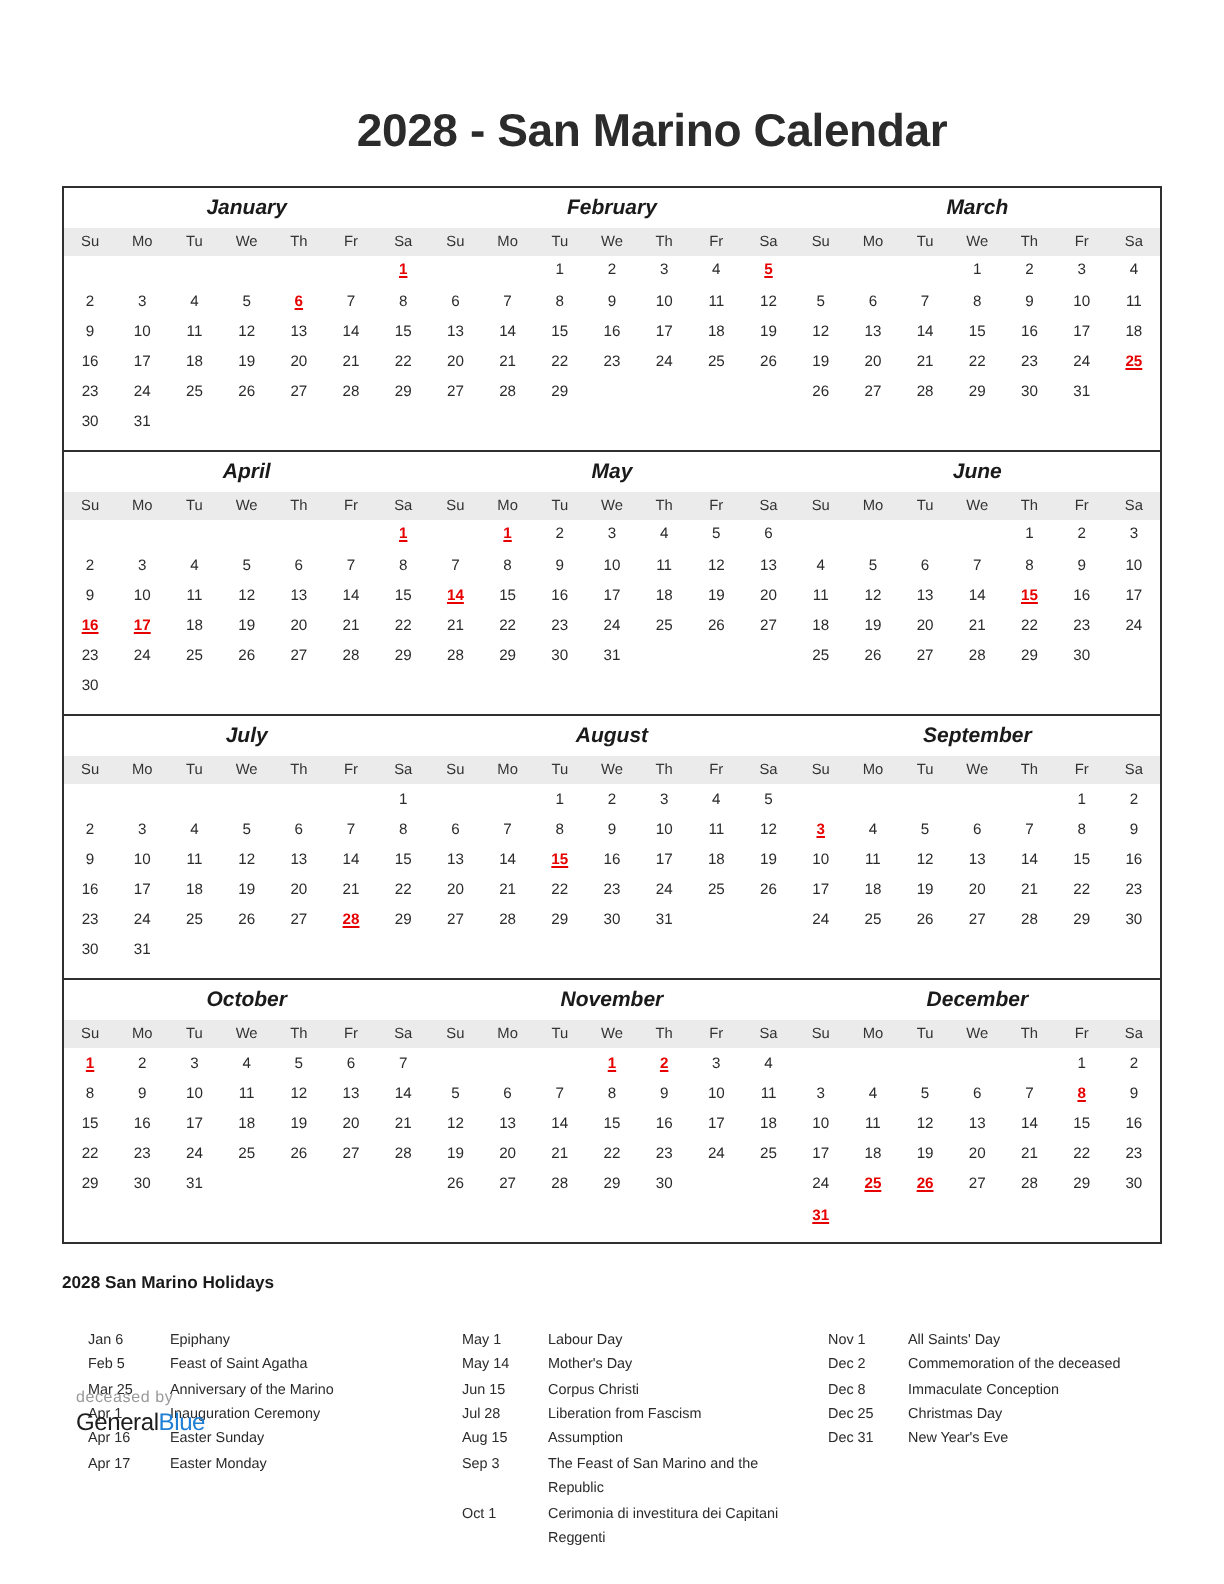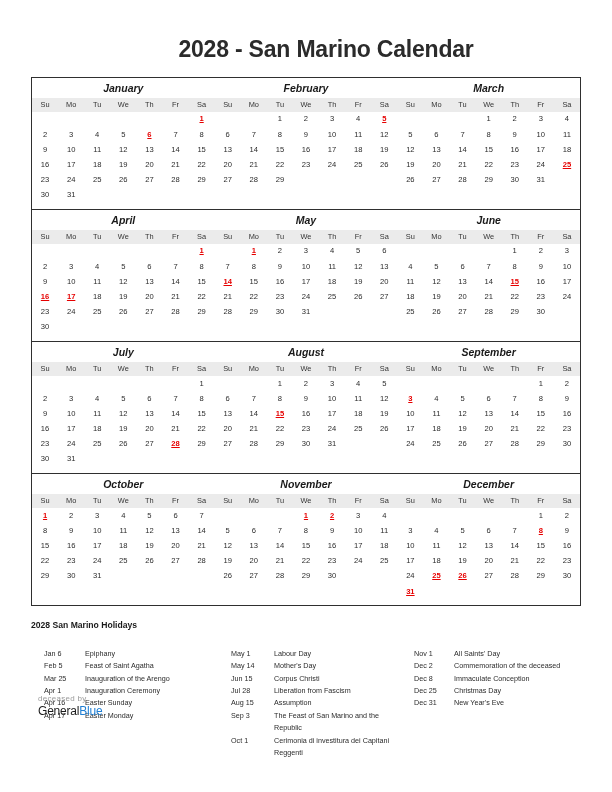--- a/index.html
+++ b/index.html
@@ -23,21 +23,21 @@
     box-sizing: border-box;
   }
 
   
   .title {
     text-align: center;
     font-size: 23px;
     font-weight: bold;
     color: #2b2b2b;
     letter-spacing: -0.2px;
-    padding-top: 36px;
+    padding-top: 52px;
     padding-bottom: 0;
     line-height: 1.2;
     margin-left: 40px;
   }
 
   
   .calendar-wrap {
     margin: 13px 31px 0 31px;
     border: 1px solid #2f2f2f;
     box-sizing: border-box;
@@ -1001,21 +1001,21 @@
           <div class="hrow">
             <div class="hdate">Jan 6</div>
             <div class="hname">Epiphany</div>
           </div>
           <div class="hrow">
             <div class="hdate">Feb 5</div>
             <div class="hname">Feast of Saint Agatha</div>
           </div>
           <div class="hrow">
             <div class="hdate">Mar 25</div>
-            <div class="hname">Inauguration of the Arengo</div>
+            <div class="hname">Anniversary of the Marino</div>
           </div>
           <div class="hrow">
             <div class="hdate">Apr 1</div>
             <div class="hname">Inauguration Ceremony</div>
           </div>
           <div class="hrow">
             <div class="hdate">Apr 16</div>
             <div class="hname">Easter Sunday</div>
           </div>
           <div class="hrow">

